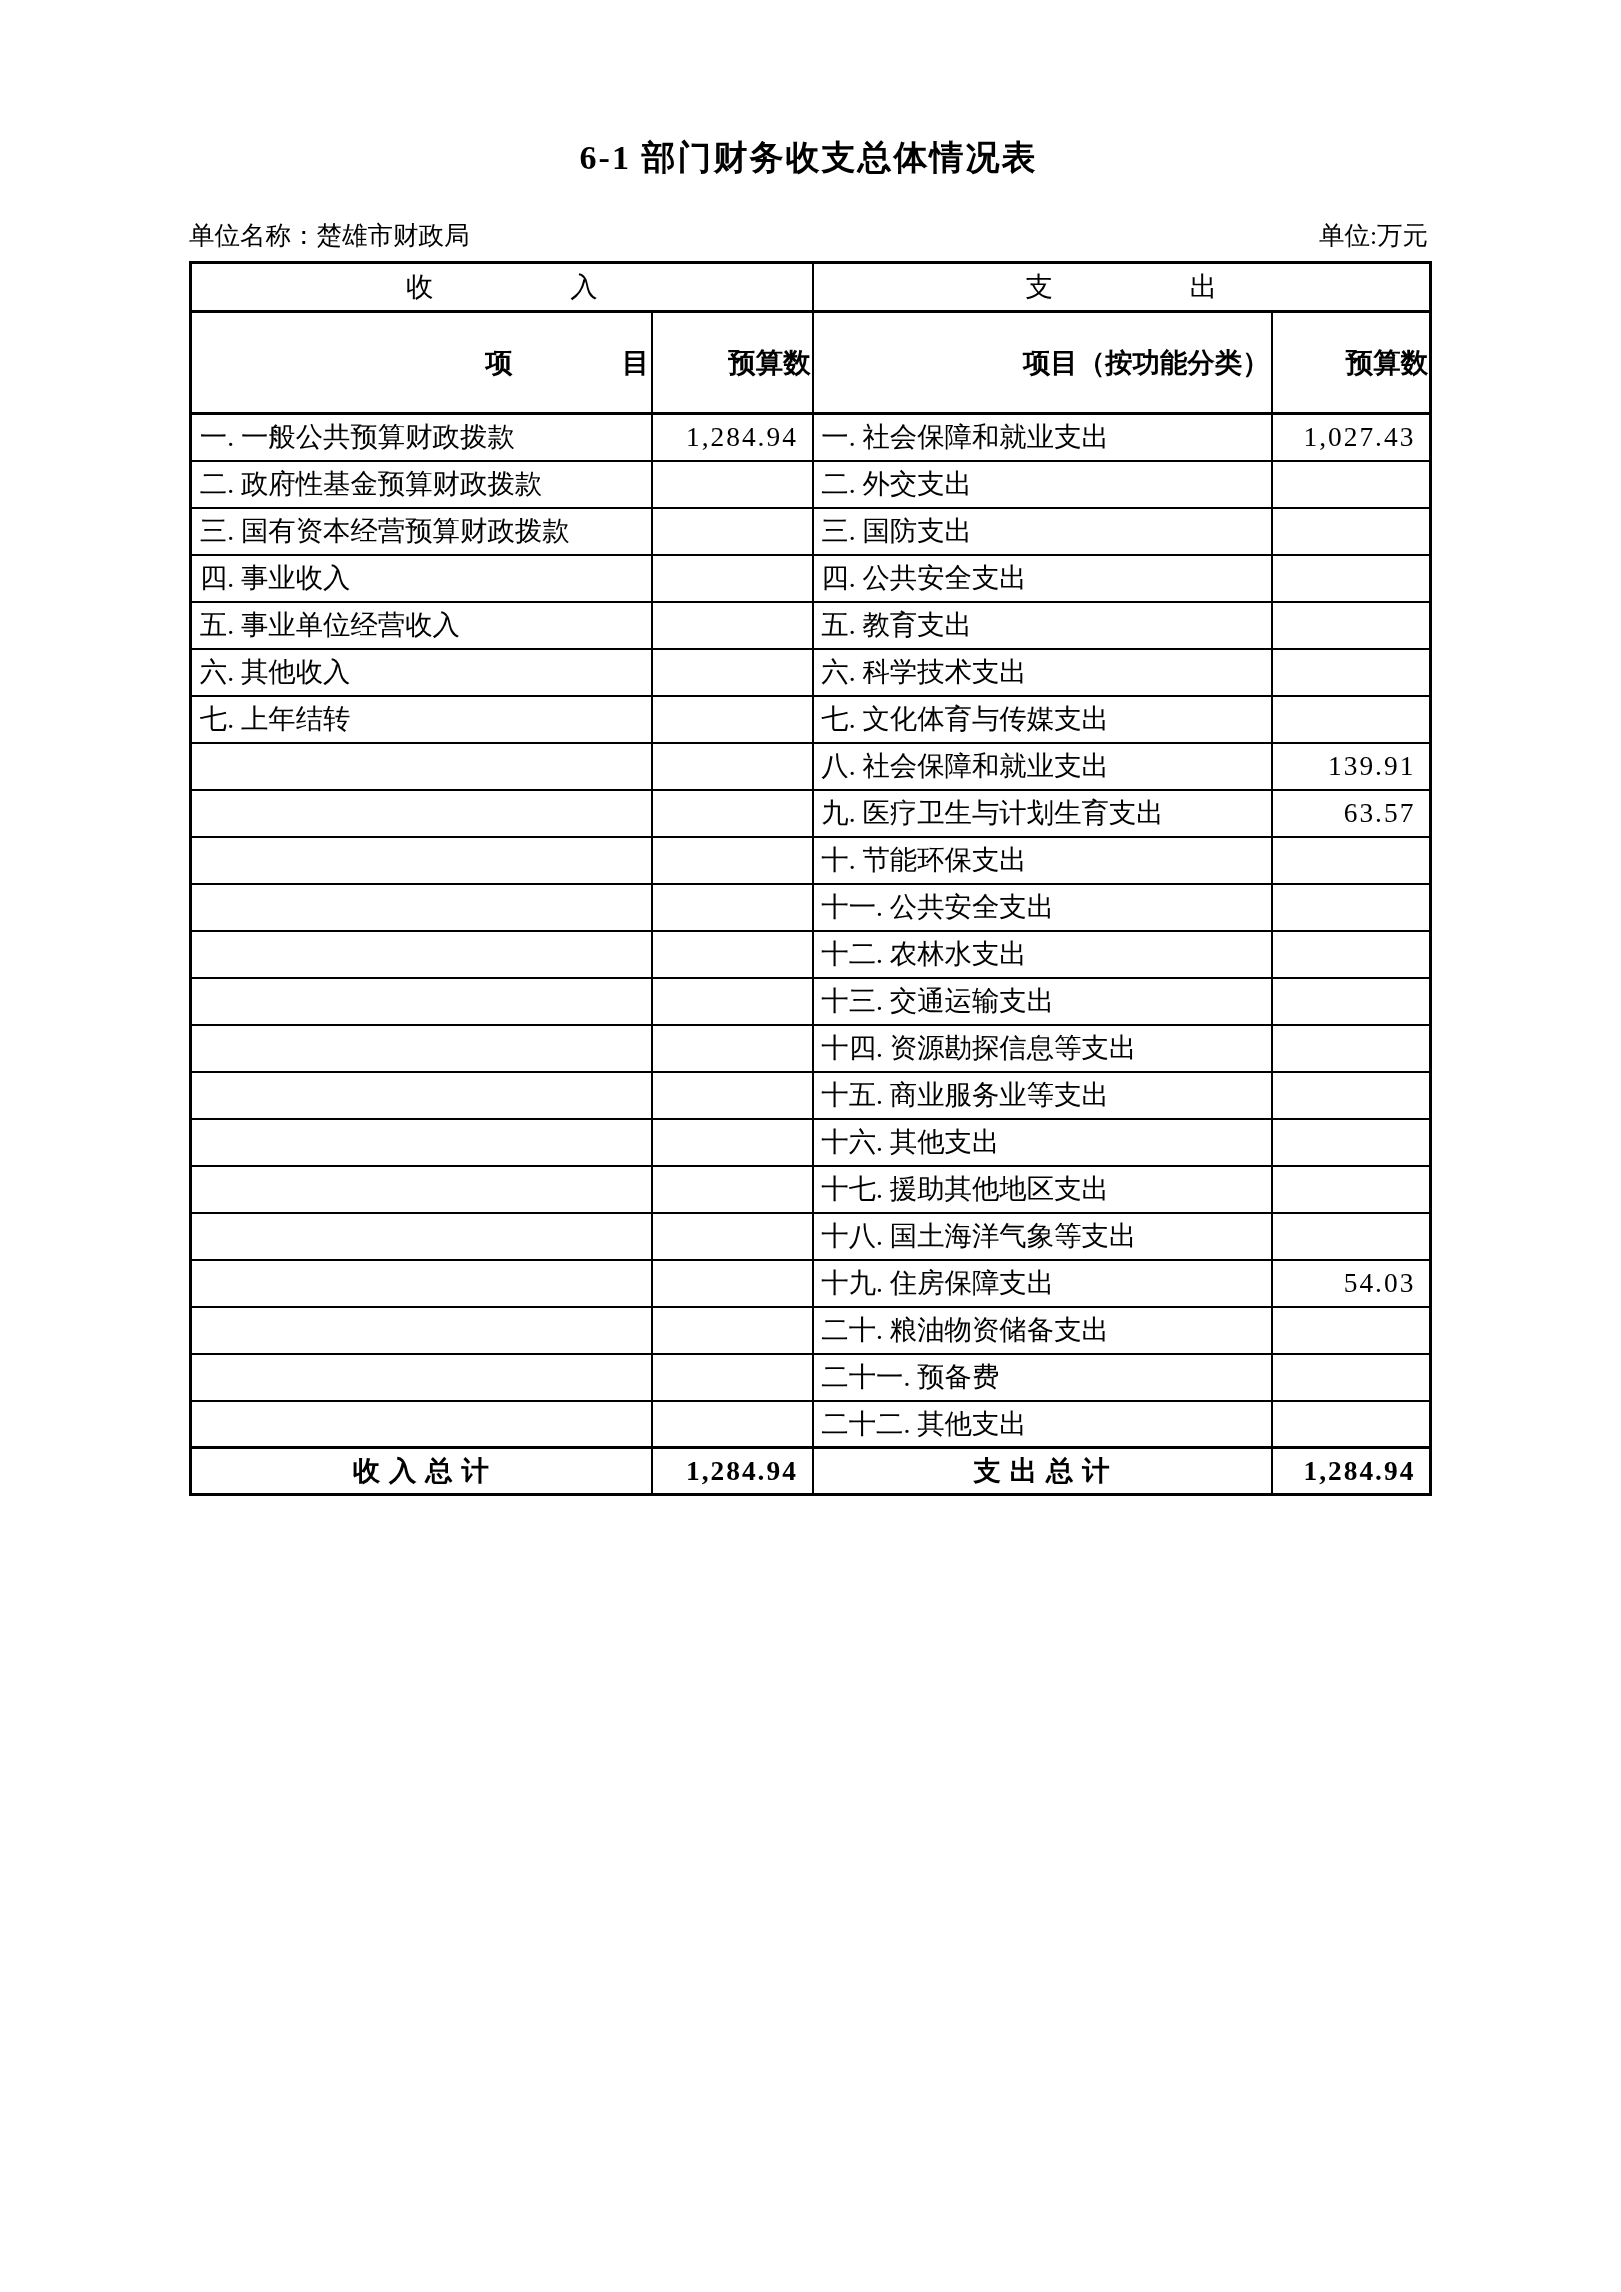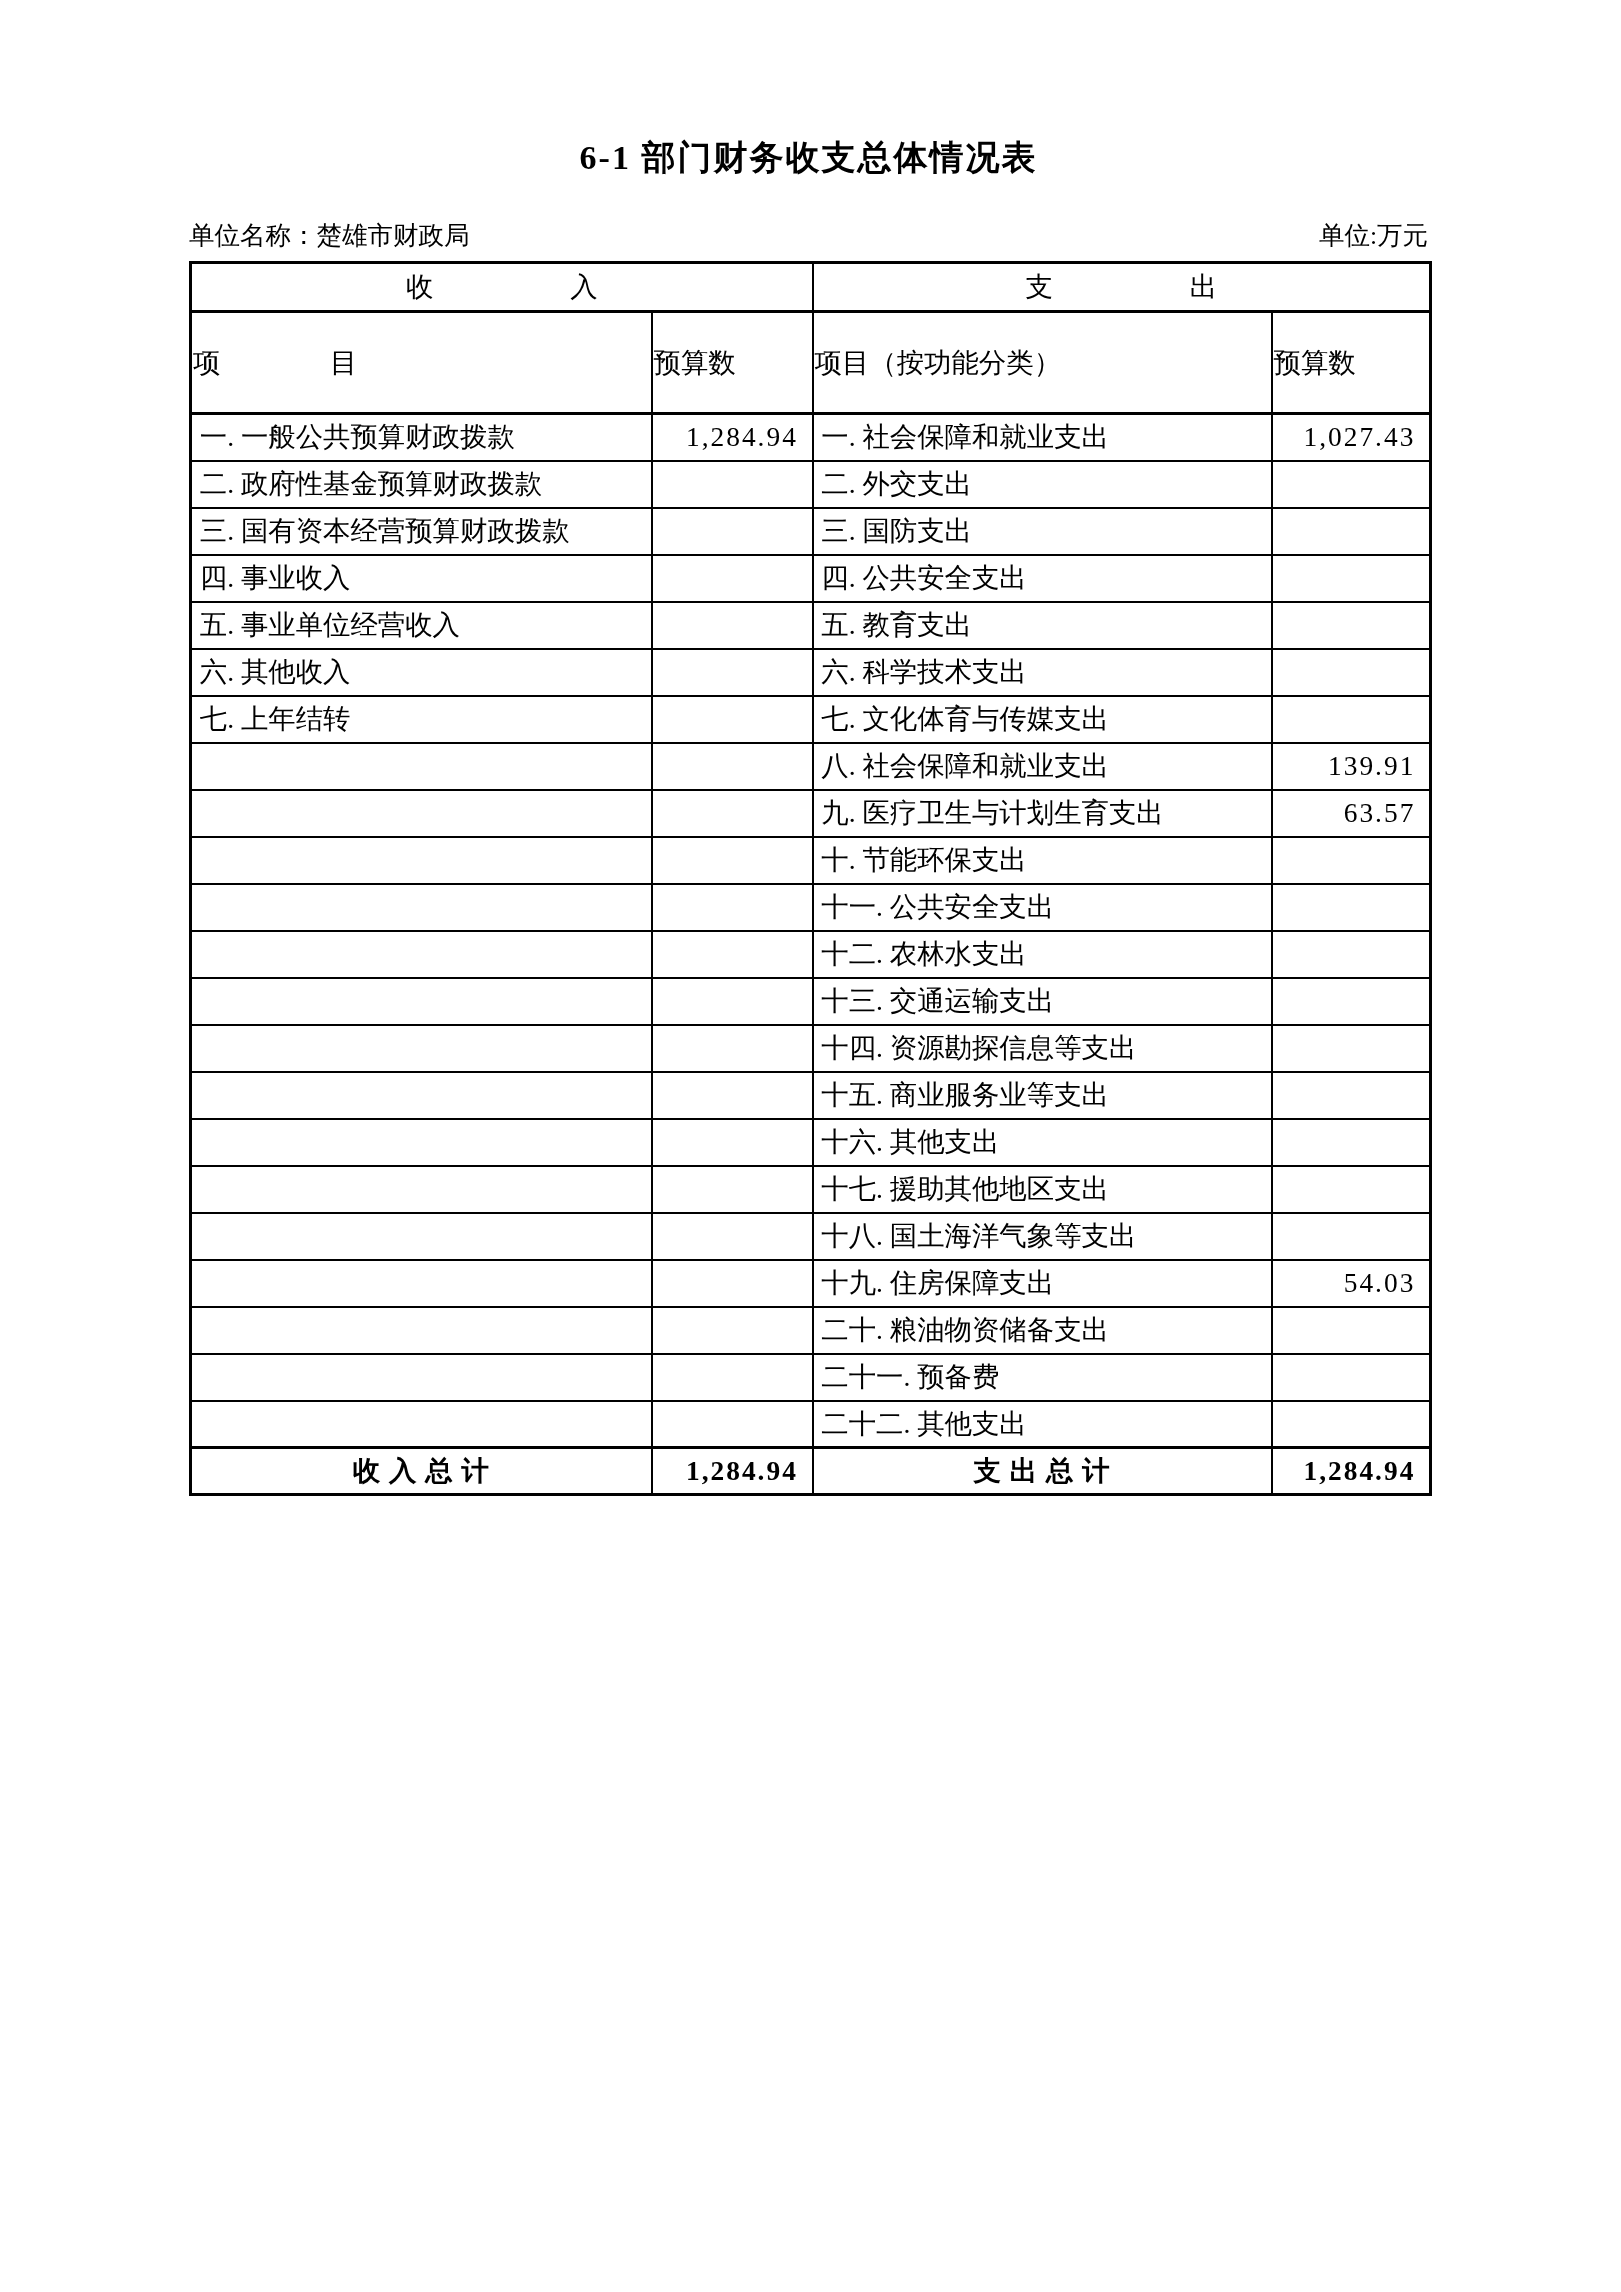--- a/index.html
+++ b/index.html
@@ -26,21 +26,21 @@
     font-size:27.4px;
   }
   .budget-table td{
     border:2.9px solid #000;
     vertical-align:middle;
     overflow:hidden;white-space:nowrap;
   }
   tr.sec-head{height:49px;}
   tr.sec-head td{text-align:center;border-bottom:3.9px solid #000;}
   tr.col-head{height:102px;}
-  tr.col-head td{text-align:left;border-bottom:3.9px solid #000;}
+  tr.col-head td{text-align:right;border-bottom:3.9px solid #000;font-weight:bold;}
   tr.data-row{height:47px;}
   td.item{text-align:left;padding-left:7.8px;}
   td.amt{text-align:right;padding-right:13.7px;letter-spacing:2px;}
   tr.total-row{height:47px;font-weight:bold;}
   tr.total-row td{border-top:3.9px solid #000;}
   tr.total-row td.tlabel{text-align:center;letter-spacing:1px;}
 </style>
 </head>
 <body>
 

